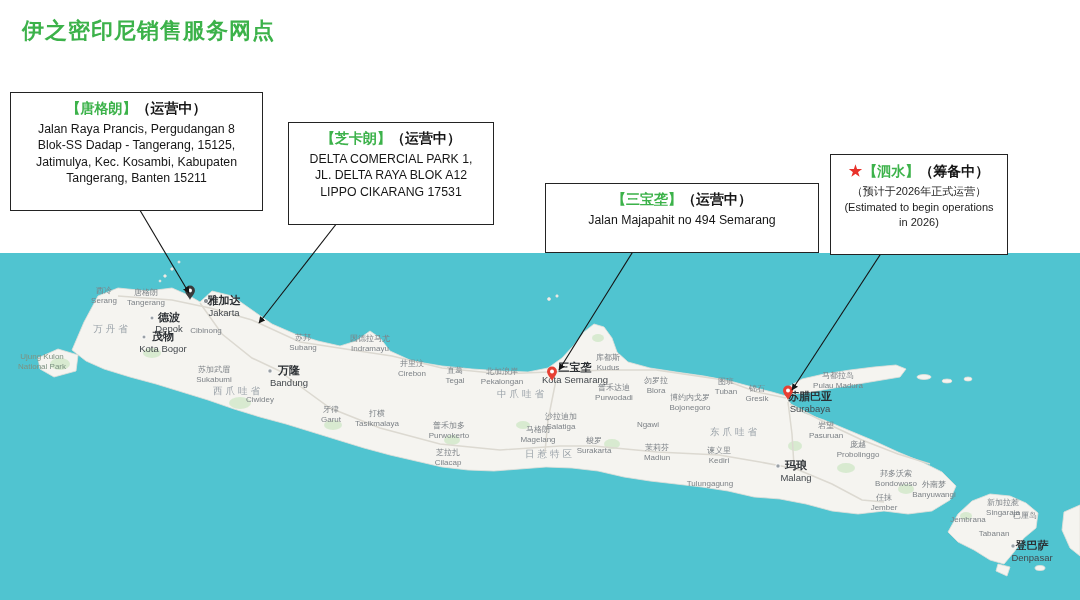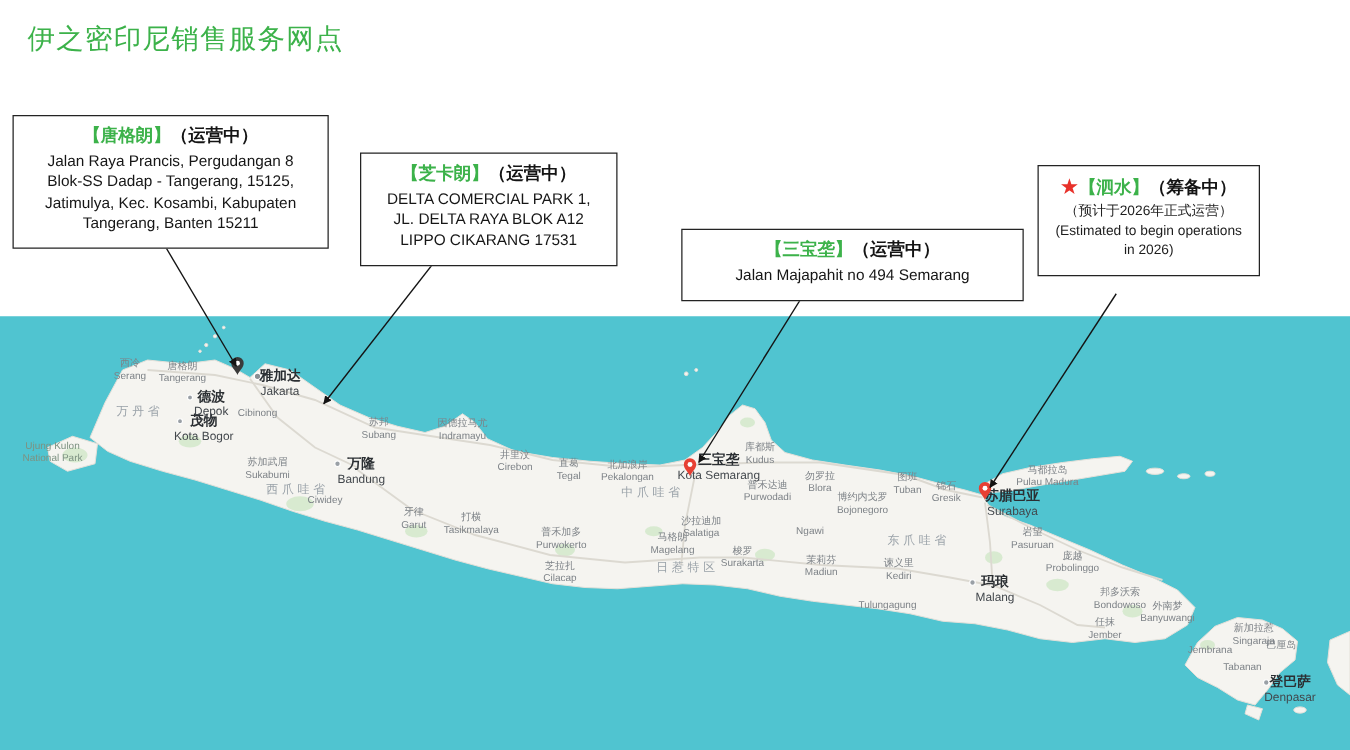--- a/index.html
+++ b/index.html
@@ -3,39 +3,39 @@
 <meta charset="utf-8">
 <style>
   * { margin:0; padding:0; box-sizing:border-box; }
   html,body { background:#e8e8e8; }
   .page {
     position:relative; width:1080px; height:600px; background:#ffffff;
     overflow:hidden; font-family:"Liberation Sans", sans-serif;
   }
   .page-title {
     position:absolute; left:22px; top:16px; z-index:3;
-    font-size:22px; font-weight:normal; color:#3cb24a; letter-spacing:1px;
+    font-size:22px; font-weight:bold; color:#3cb24a; letter-spacing:1px;
   }
   .map-svg { position:absolute; left:0; top:0; width:1080px; height:600px; z-index:1; }
 
   .callout {
     position:absolute; z-index:2; background:#fff; border:1.4px solid #232323;
-    padding:7px 8px 12px 8px; text-align:center;
+    padding:7px 8px 24px 8px; text-align:center;
   }
   .co-title { font-size:14px; font-weight:bold; color:#141414; margin-bottom:3px; white-space:nowrap; }
   .co-name { color:#3cb24a; }
   .co-star { color:#e8312a; font-size:15px; margin-right:1px; }
   .co-addr { font-size:12.3px; color:#161616; line-height:1.33; }
   .co-note-zh { font-size:11px; color:#1d1d1d; margin-top:2px; line-height:1.45; }
   .co-note-en { font-size:11px; color:#1d1d1d; line-height:1.35; }
 
   #co-tangerang { left:10px;  top:92px;  width:253px; }
   #co-cikarang  { left:288px; top:122px; width:206px; }
   #co-semarang  { left:545px; top:183px; width:274px; }
-  #co-surabaya  { left:830px; top:132px; width:178px; }
+  #co-surabaya  { left:830px; top:154px; width:178px; }
 
   
   svg text { font-family:"Liberation Sans", sans-serif; text-anchor:middle; }
   .t  { font-size:8px;   fill:#7d8287; }
   .c1 { font-size:11px;  font-weight:bold; fill:#2b2f33; }
   .c2 { font-size:9.5px; fill:#42474c; }
   .pv { font-size:9.5px; fill:#99a1a8; letter-spacing:3px; }
   .pk { font-size:8px;   fill:#7d9282; }
   .land { fill:#f5f4f0; stroke:#e3e0d9; stroke-width:0.8; }
   .grn  { fill:#cde7c6; opacity:0.75; }

